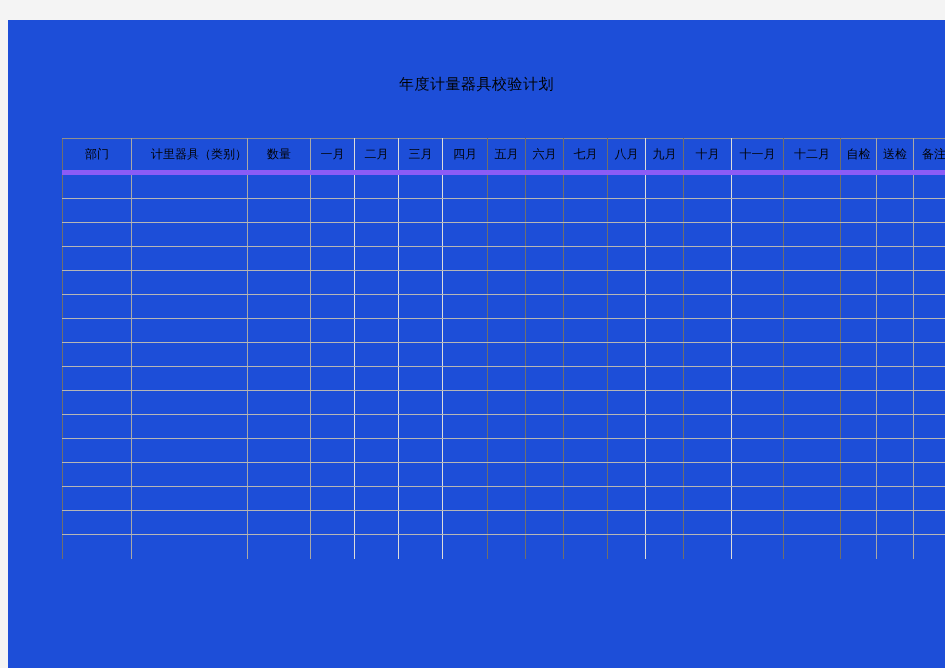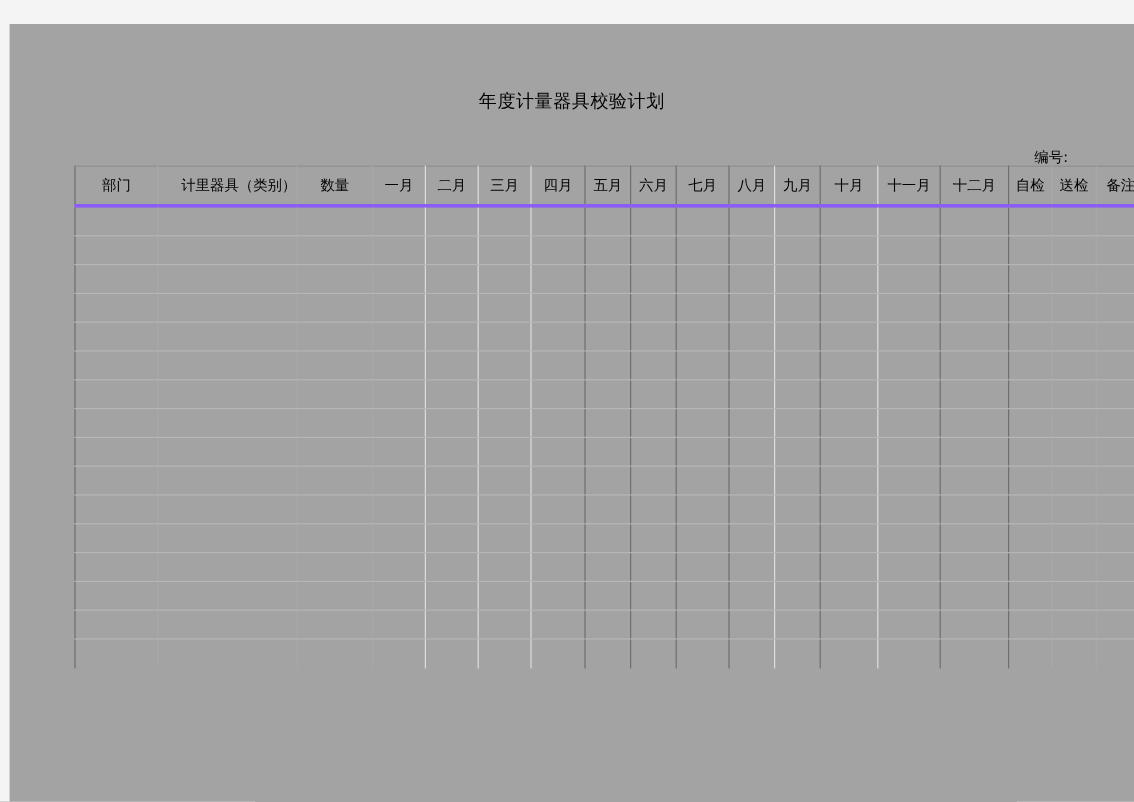--- a/index.html
+++ b/index.html
@@ -13,21 +13,21 @@
     font-family: "DejaVu Sans", "Liberation Sans", sans-serif;
     overflow: hidden;
   }
 
   #page {
     position: absolute;
     left: 8px;
     top: 20px;
     width: 937px;
     height: 648px;
-    background: #a3a3a3;
+    background: #1d4ed8;
   }
 
   #doc-title {
     position: absolute;
     left: 0;
     top: 55px;
     width: 937px;
     text-align: center;
     font-size: 15px;
     color: #000000;
@@ -88,21 +88,21 @@
     border-left: 1px solid #a8a8a8;
     border-right: 1px solid #a8a8a8;
     overflow: hidden;
     white-space: nowrap;
   }
 
   #plan-table thead th {
     height: 31px;
     line-height: 31px;
     border-top: 1px solid #8f8f8f;
-    border-bottom: 3px solid #8b5cf6;
+    border-bottom: 5px solid #8b5cf6;
   }
 
   #plan-table tbody td {
     height: 23px;
     line-height: 23px;
   }
 
   
   #plan-table th.hvy-l, #plan-table td.hvy-l { border-left-color: #6e6e6e; }
   #plan-table th.hvy-r, #plan-table td.hvy-r { border-right-color: #6e6e6e; }
@@ -119,21 +119,20 @@
     padding-left: 2px;
   }
 </style>
 </head>
 <body>
 
 <div id="page">
 
   <div id="doc-title">年度计量器具校验计划</div>
 
-  <div id="serial-line">编号:</div>
 
   <table id="plan-table">
     <colgroup>
       <col class="c-dept">
         <col class="c-instr">
         <col class="c-qty">
       <col class="c-m1">
         <col class="c-m2">
         <col class="c-m3">
         <col class="c-m4">

